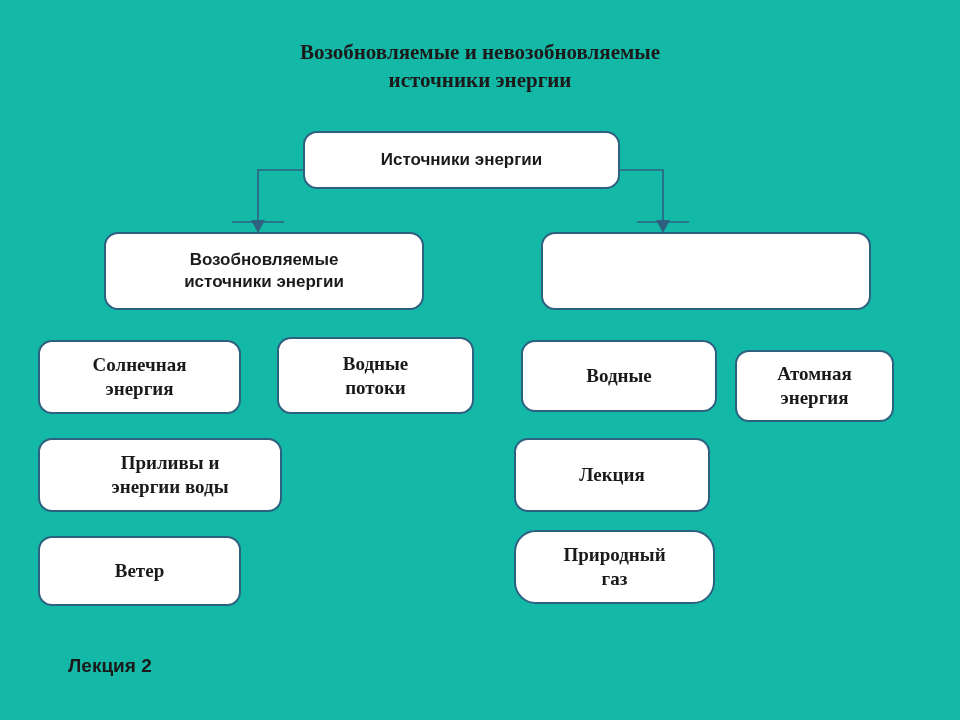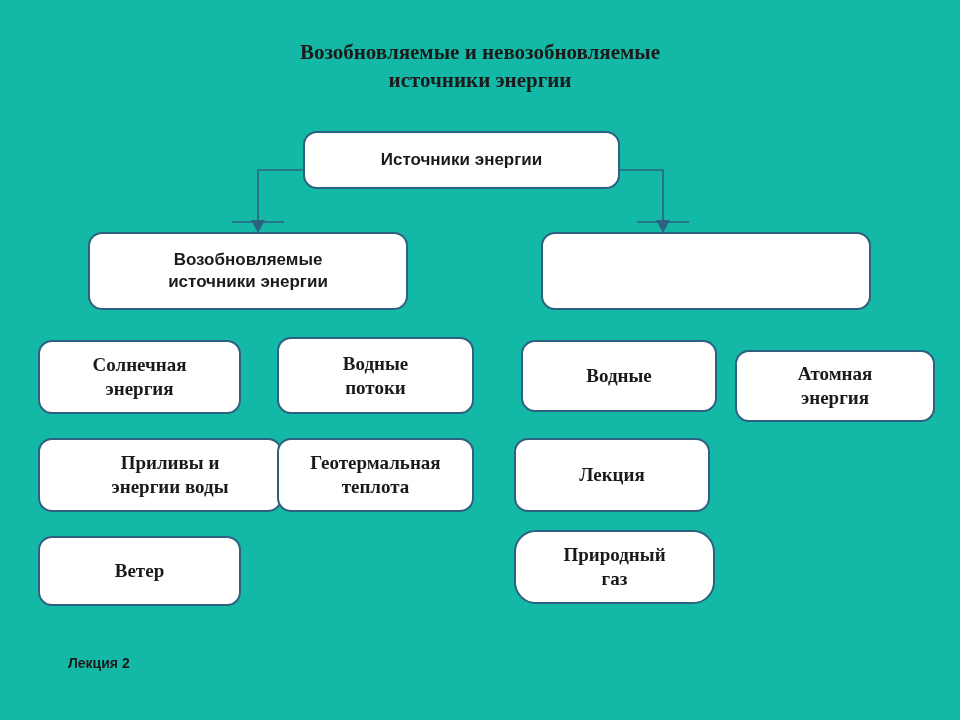--- a/index.html
+++ b/index.html
@@ -54,21 +54,21 @@
     font-weight: bold;
     font-size: 19px;
     line-height: 24px;
   }
   #lecture {
     position: absolute;
     left: 68px;
     top: 655px;
     font-family: "Liberation Sans", sans-serif;
     font-weight: bold;
-    font-size: 14px;
+    font-size: 19px;
     color: #1a1a1a;
   }
   svg#connectors {
     position: absolute;
     left: 0;
     top: 0;
     width: 960px;
     height: 720px;
   }
 </style>
@@ -96,21 +96,21 @@
     <g stroke="#2e6080" stroke-width="1.6" fill="none">
       <path d="M 232 222 L 284 222"></path>
       <path d="M 637 222 L 689 222"></path>
     </g>
   </svg>
 
   <div class="node sans" style="left:303px; top:131px; width:317px; height:58px;">
     <span class="lbl">Источники энергии</span>
   </div>
 
-  <div class="node sans" style="left:88px; top:232px; width:320px; height:78px;">
+  <div class="node sans" style="left:104px; top:232px; width:320px; height:78px;">
     <span class="lbl">
       <span>Возобновляемые</span><br>
       <span>источники энергии</span>
     </span>
   </div>
 
   <div class="node sans" style="left:541px; top:232px; width:330px; height:78px;">
     <span class="lbl"></span>
   </div>
 
@@ -128,36 +128,30 @@
     </span>
   </div>
 
   <div class="node serif" style="left:38px; top:438px; width:244px; height:74px;padding-left:20px;">
     <span class="lbl">
       <span>Приливы и</span><br>
       <span>энергии воды</span>
     </span>
   </div>
 
-  <div class="node serif" style="left:277px; top:438px; width:197px; height:74px;">
-    <span class="lbl">
-      <span>Геотермальная</span><br>
-      <span>теплота</span>
-    </span>
-  </div>
 
   <div class="node serif" style="left:38px; top:536px; width:203px; height:70px;">
     <span class="lbl">Ветер</span>
   </div>
 
   <div class="node serif" style="left:521px; top:340px; width:196px; height:72px;">
     <span class="lbl">Водные</span>
   </div>
 
-  <div class="node serif" style="left:735px; top:350px; width:200px; height:72px;">
+  <div class="node serif" style="left:735px; top:350px; width:159px; height:72px;">
     <span class="lbl">
       <span>Атомная</span><br>
       <span>энергия</span>
     </span>
   </div>
 
   <div class="node serif" style="left:514px; top:438px; width:196px; height:74px;">
     <span class="lbl">Лекция</span>
   </div>
 

